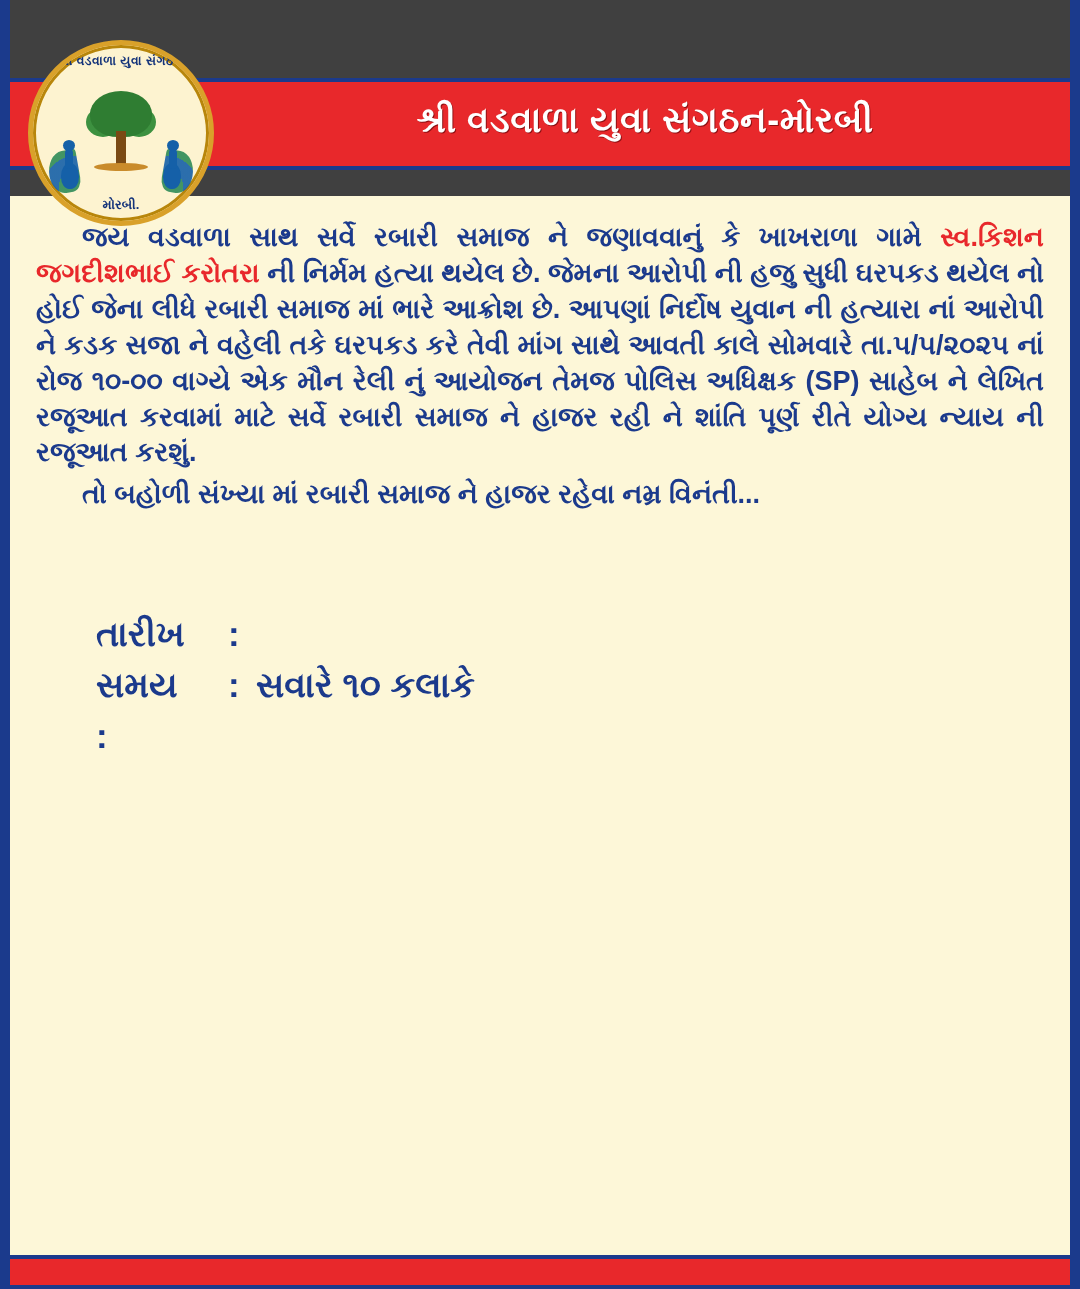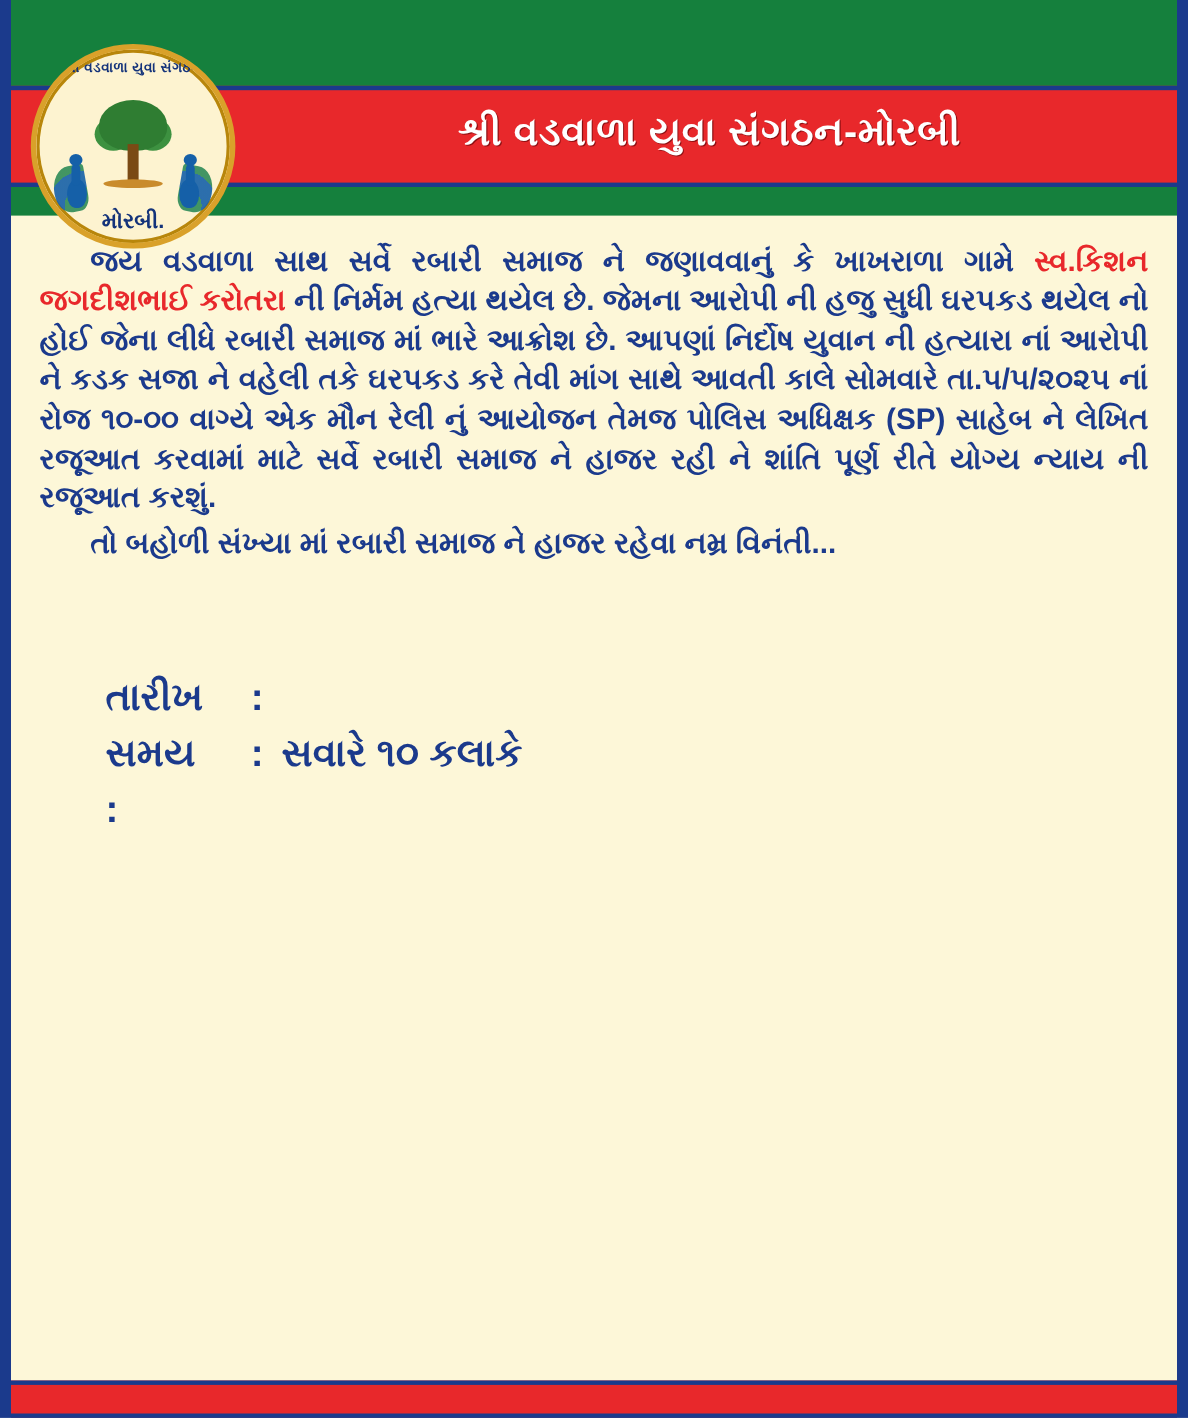--- a/index.html
+++ b/index.html
@@ -21,21 +21,21 @@
     box-sizing: border-box;
     border-left: 10px solid #1b3a8c;
     border-right: 10px solid #1b3a8c;
     display: flex;
     flex-direction: column;
   }
   
   .header {
     position: relative;
     height: 196px;
-    background: #15803d;
+    background: #404040;
     flex: 0 0 auto;
   }
   .header-band {
     position: absolute;
     top: 78px;
     left: 0;
     right: 0;
     height: 84px;
     background: #e8282b;
     border-top: 4px solid #1b3a8c;
@@ -86,21 +86,21 @@
     color: #14337a;
     letter-spacing: 0.5px;
     transform: scaleX(0.95);
   }
   .logo-bottom-text {
     position: absolute;
     bottom: 8px;
     left: 0;
     width: 100%;
     text-align: center;
-    font-size: 20px;
+    font-size: 13px;
     font-weight: bold;
     color: #14337a;
   }
   .logo-tree {
     position: absolute;
     top: 46px;
     left: 50%;
     transform: translateX(-50%);
     width: 70px;
     height: 80px;

